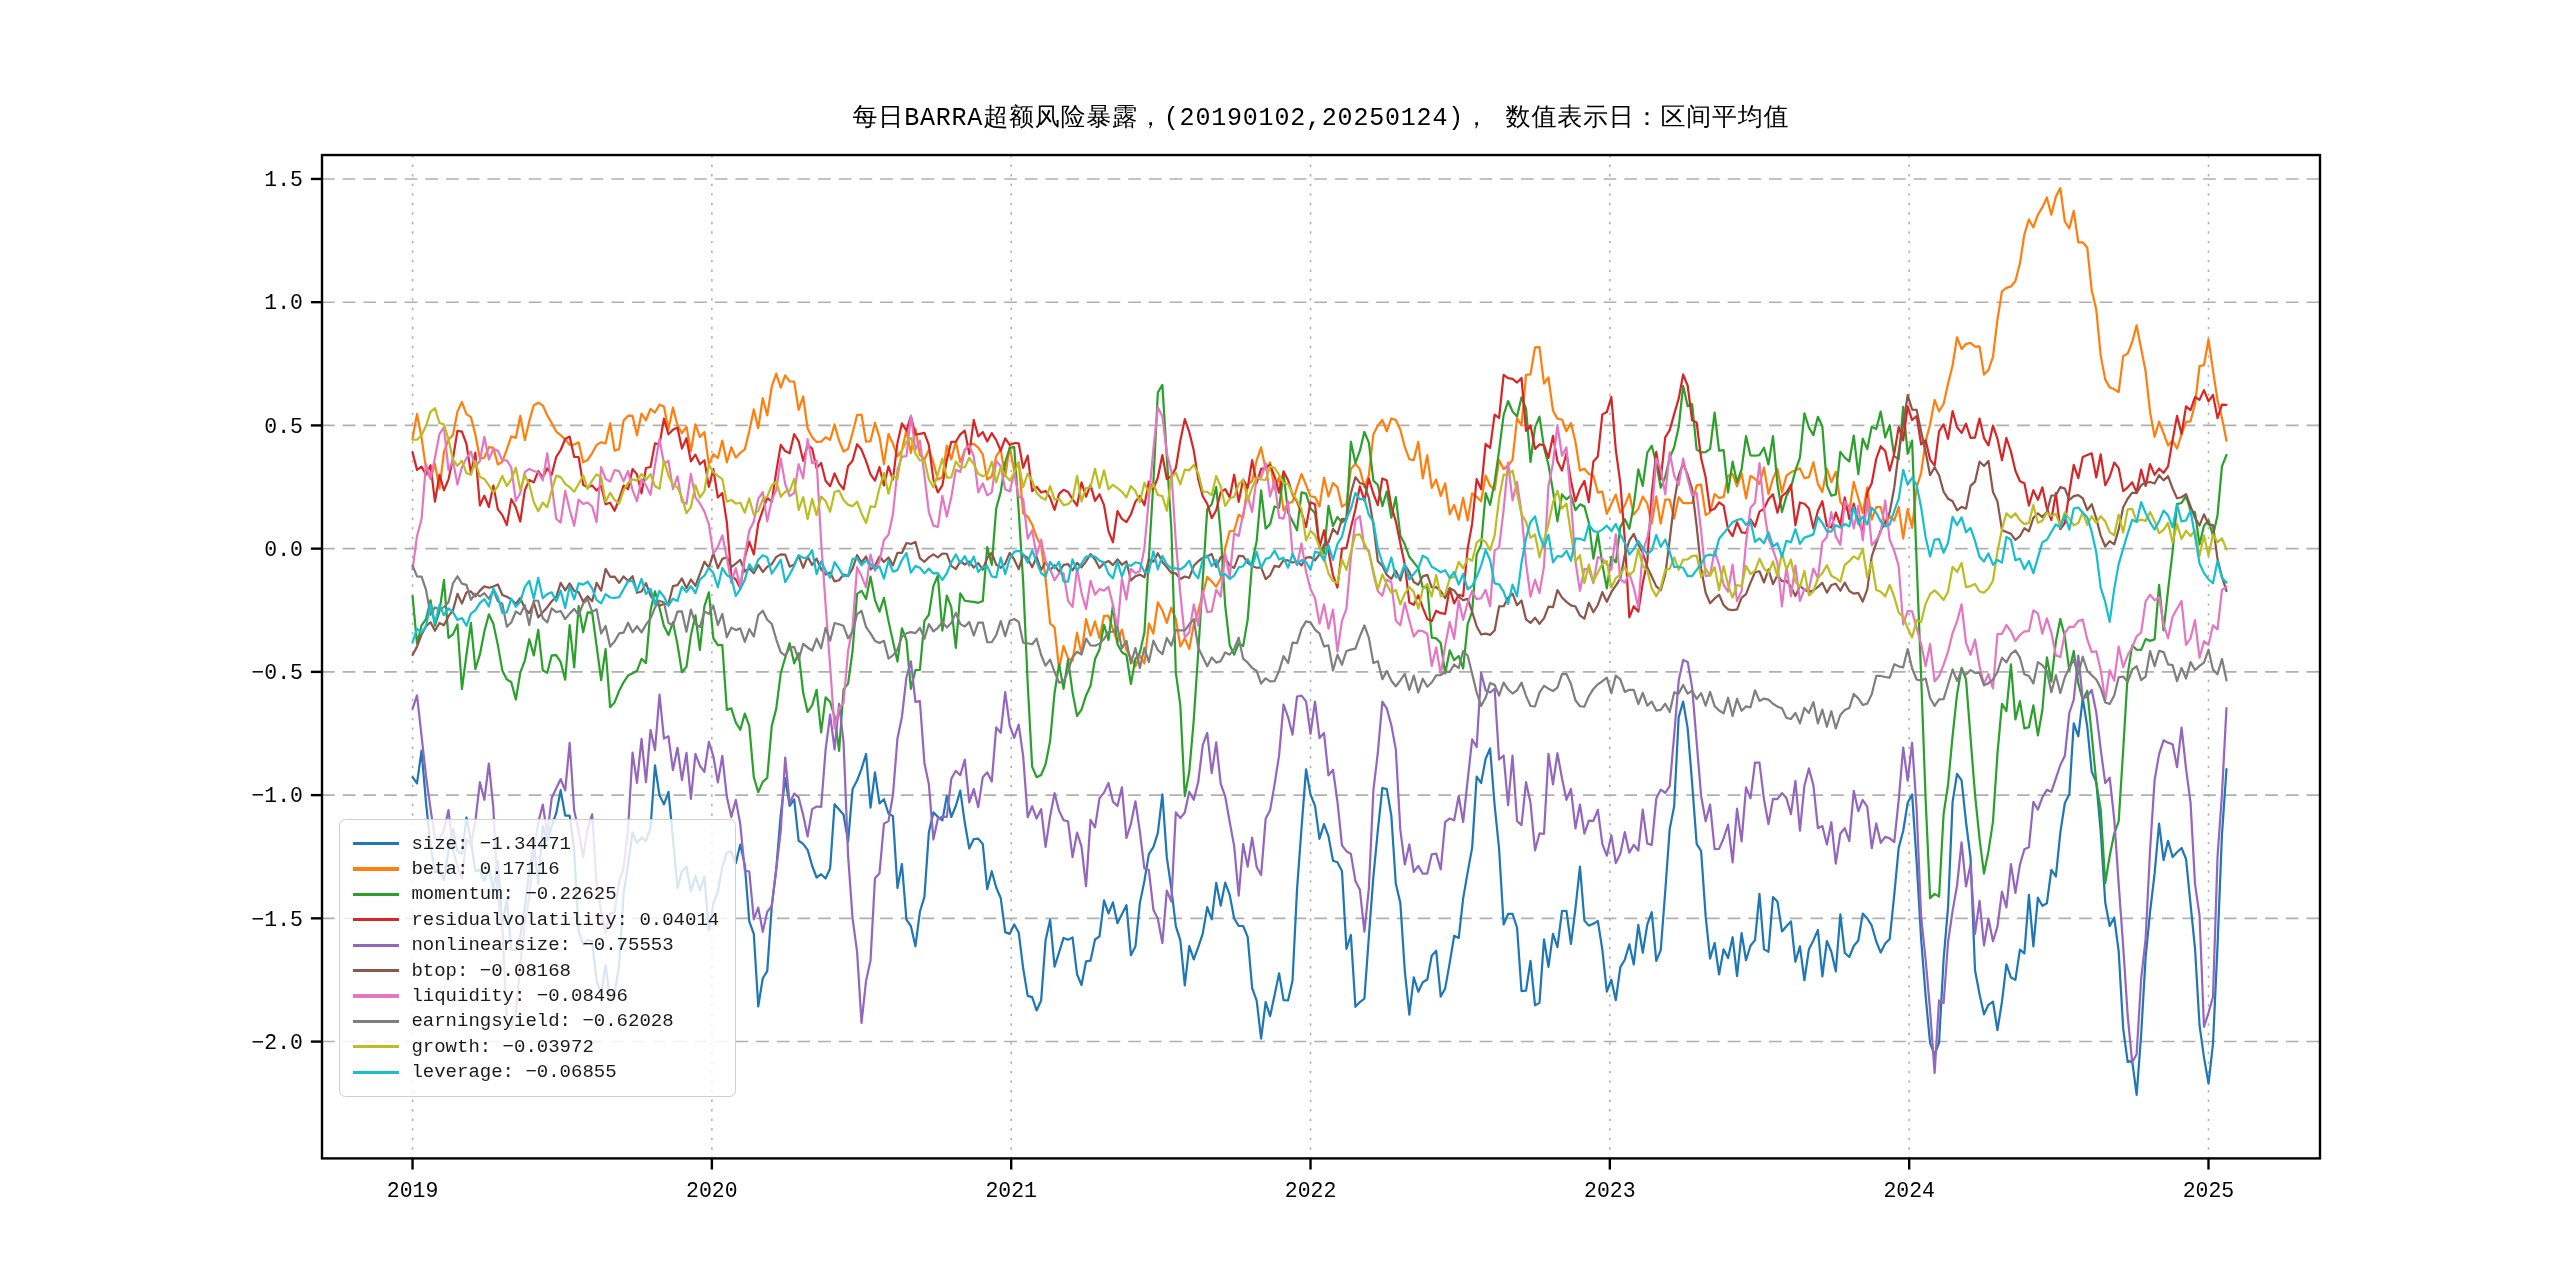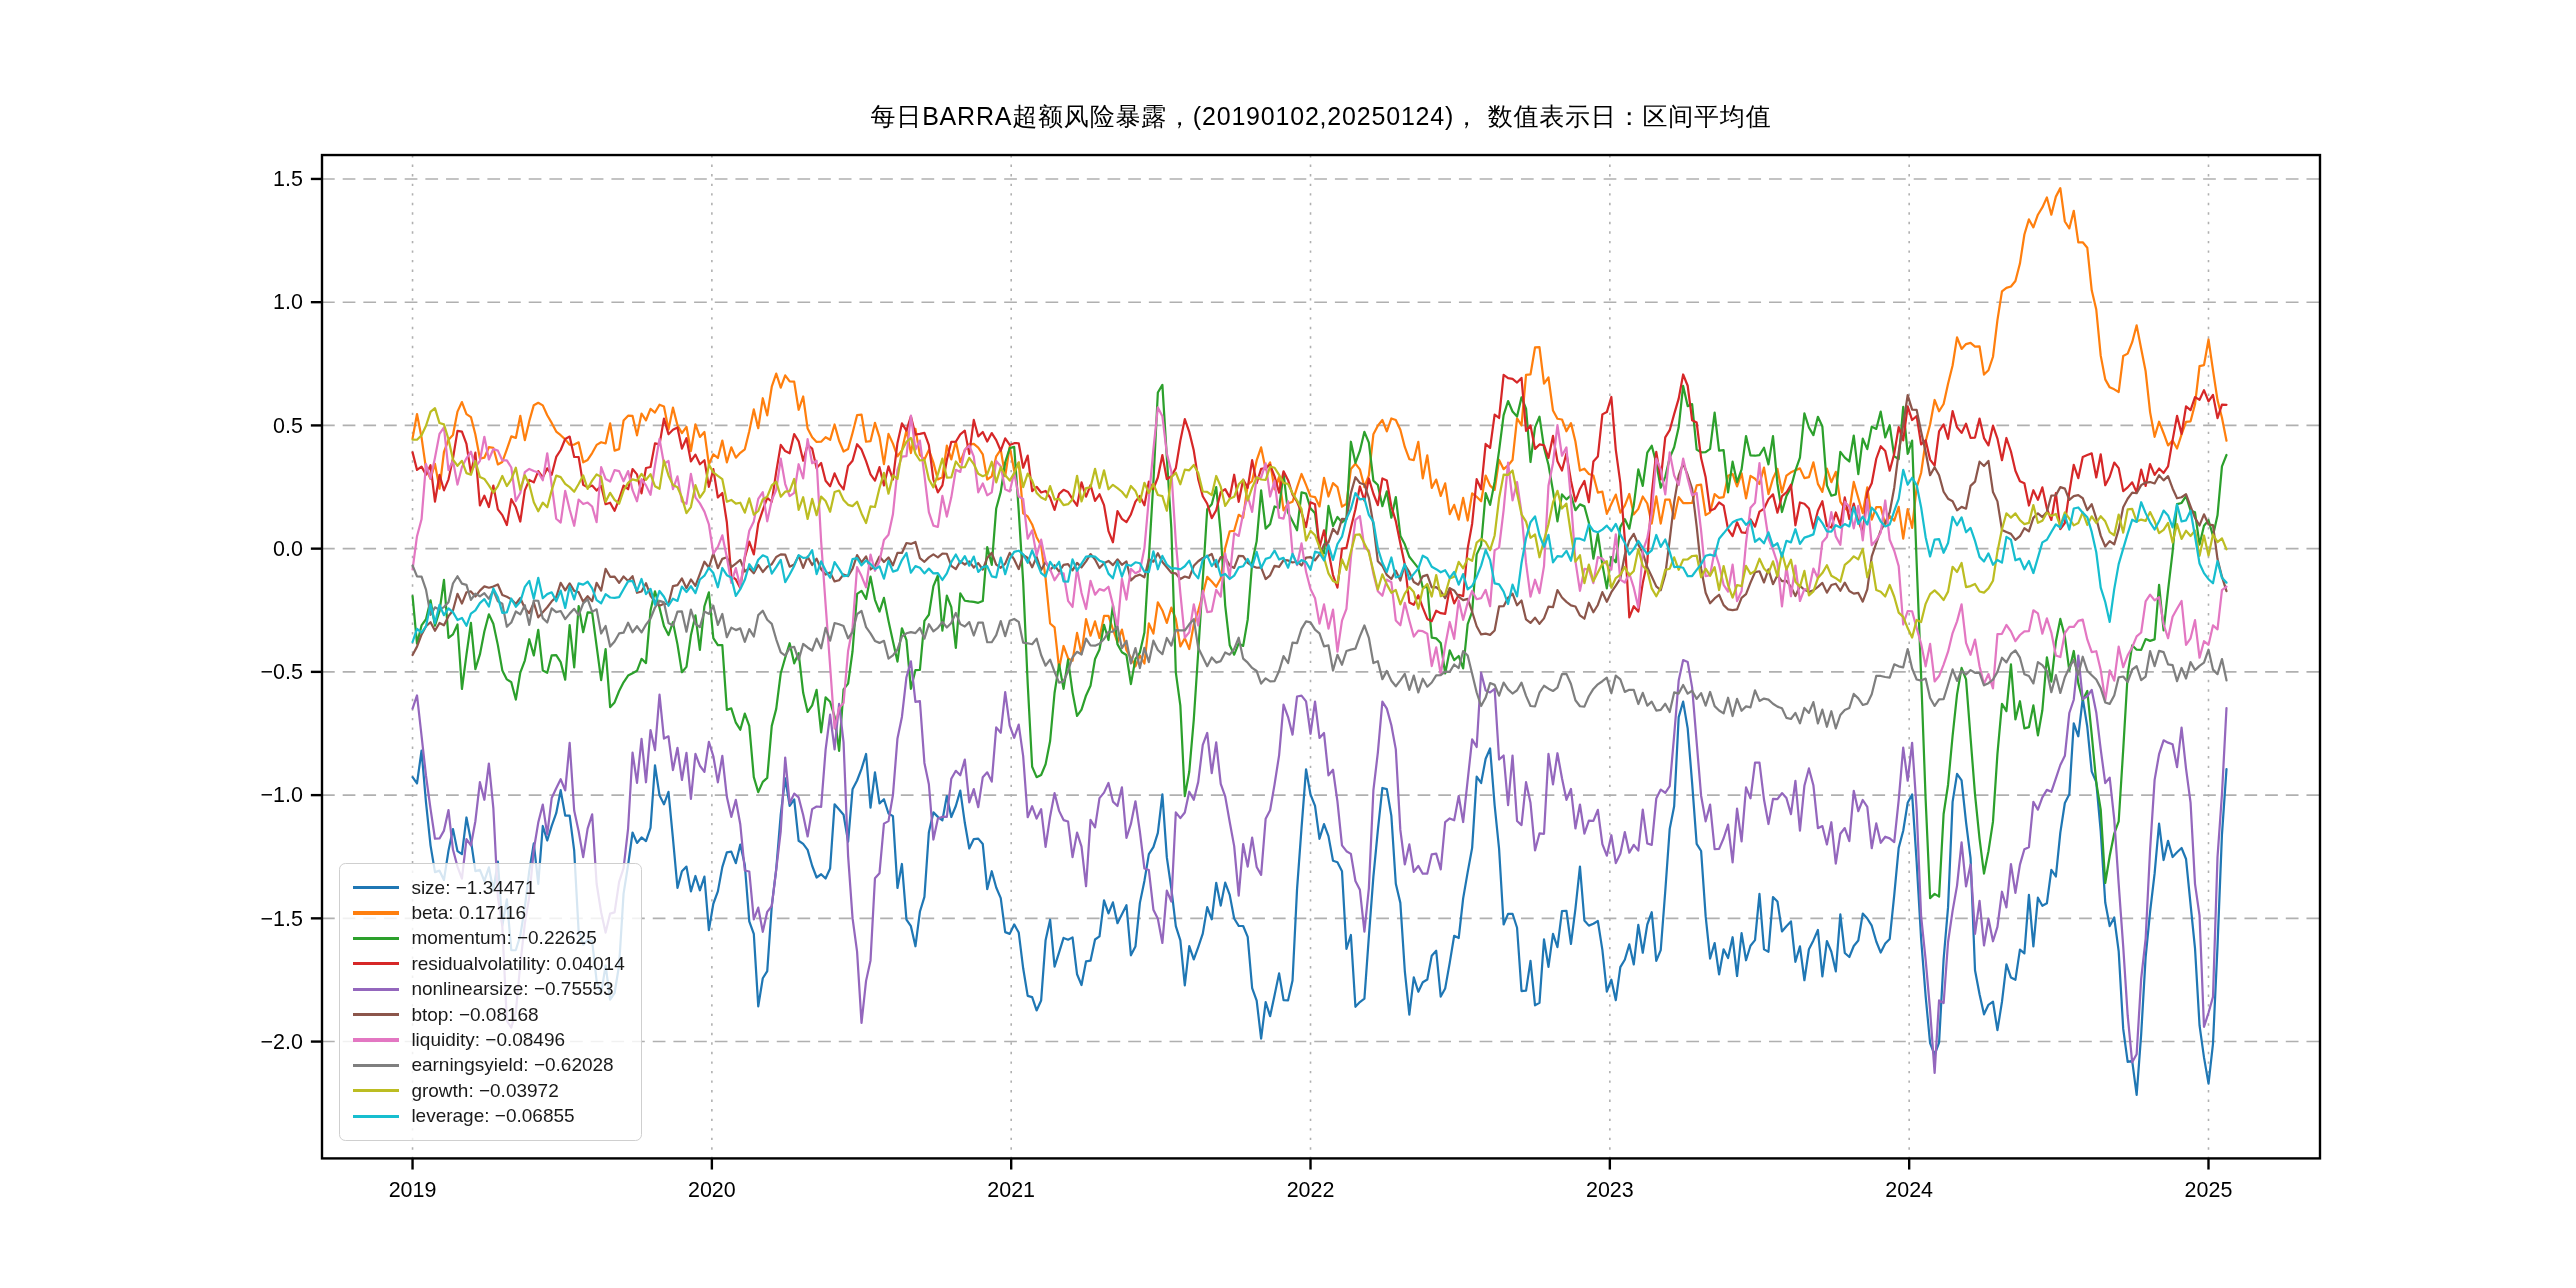--- a/index.html
+++ b/index.html
@@ -1,21 +1,21 @@
 <!DOCTYPE html>
 <html style="font-size:12.7px"><head>
 <meta charset="utf-8">
 <style>
   html,body{margin:0;padding:0;background:#ffffff;}
   .fig{position:relative;width:2576px;height:1280px;background:#ffffff;
-       font-family:Liberation Sans, sans-serif;overflow:hidden;}
+       font-family:Liberation Mono, monospace;overflow:hidden;}
   .chart-title{position:absolute;top:100px;left:322px;width:1998px;text-align:center;
        font-size:25px;color:#000;letter-spacing:0.8px;}
   .plot-svg{position:absolute;left:0;top:0;}
-  .legend-box{position:absolute;left:339px;top:863px;background:rgba(255,255,255,0.82);
+  .legend-box{position:absolute;left:339px;top:819px;background:rgba(255,255,255,0.82);
        border:1.6px solid #cfcfcf;border-radius:6.4px;padding:11px 16px 11px 12.7px;z-index:5;}
   .legend-row{display:flex;align-items:center;height:25.4px;}
   .legend-swatch{display:inline-block;width:46px;height:3.2px;margin-right:12.7px;flex:0 0 46px;}
   .legend-label{font-size:19px;color:#1a1a1a;white-space:pre;}
   text.tick-label{font-size:27px;fill:#000;}
 </style>
 </head>
 <body>
 
 <div class="fig">

